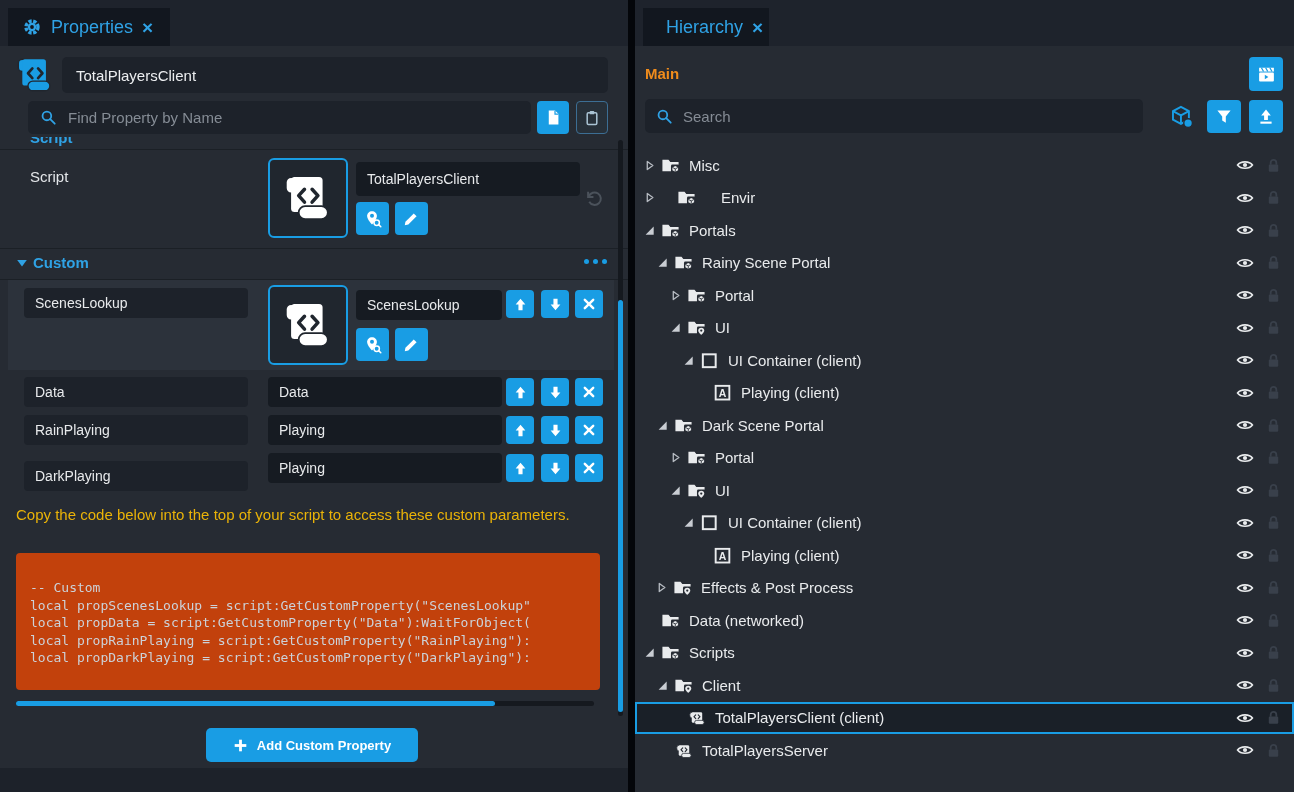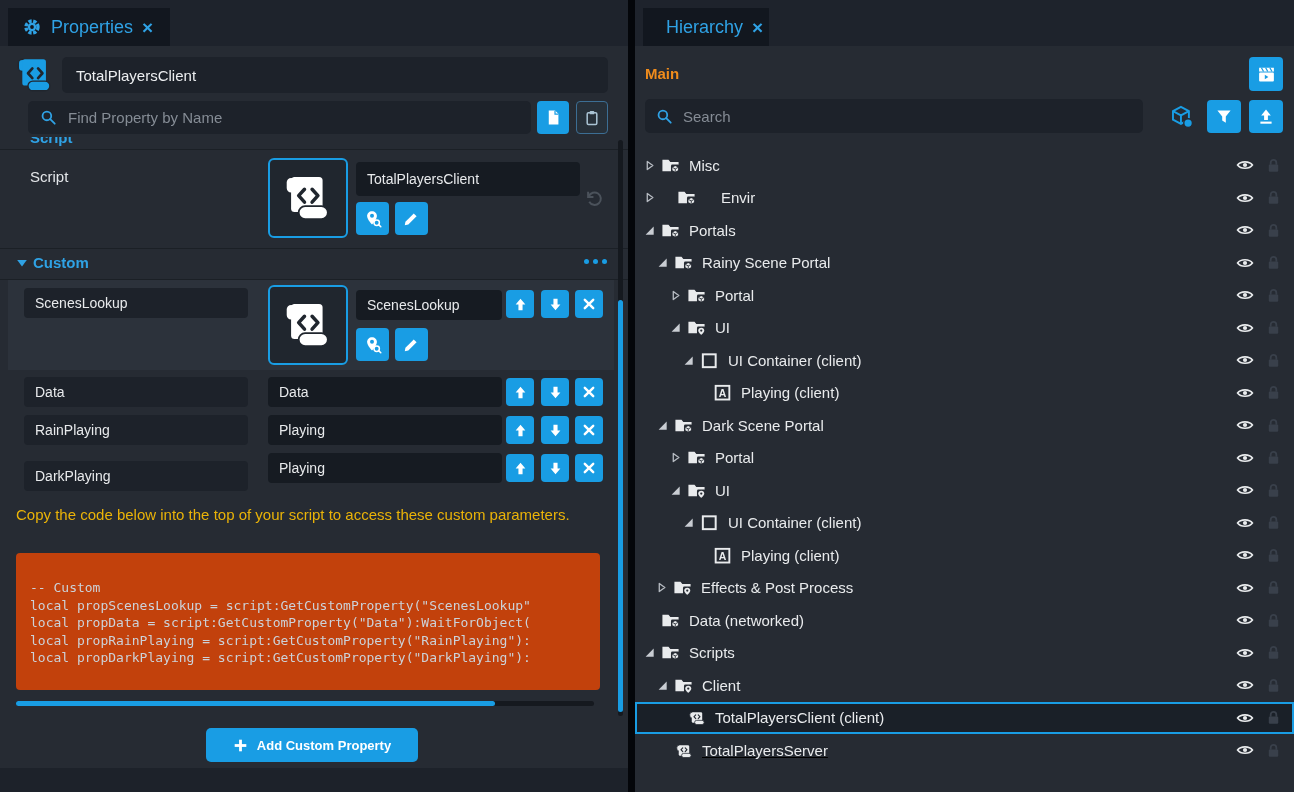--- a/index.html
+++ b/index.html
@@ -757,21 +757,21 @@
           </svg>
     <span class="node-label">TotalPlayersClient (client)</span>
     <svg class="eye">
             <use href="#ic-eye"></use>
           </svg>
     <svg class="lock">
             <use href="#ic-lock"></use>
           </svg>
   </div>
 
-  <div class="tree-row" style="padding-left: 21px; text-decoration: underline;">
+  <div class="tree-row" style="padding-left: 21px;">
     <svg class="exp" style="visibility: hidden;">
             <use href="#tri-closed"></use>
           </svg>
     <svg class="node-icon">
             <use href="#ic-script"></use>
           </svg>
     <span class="node-label">TotalPlayersServer</span>
     <svg class="eye">
             <use href="#ic-eye"></use>
           </svg>

